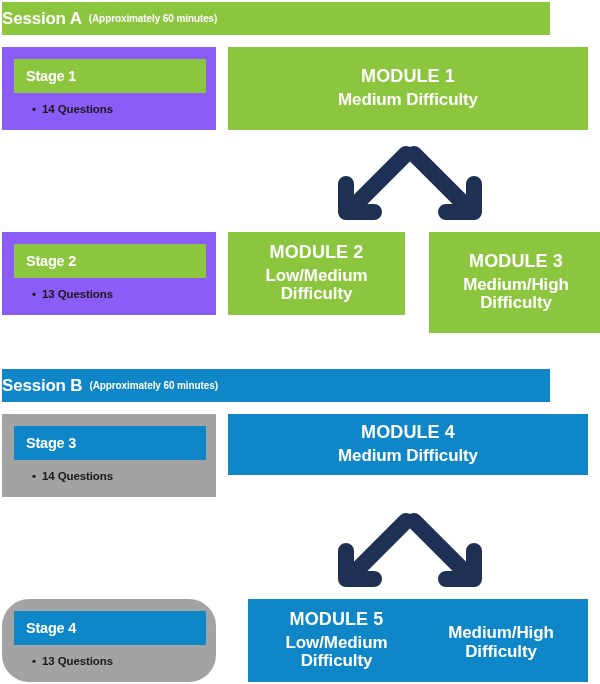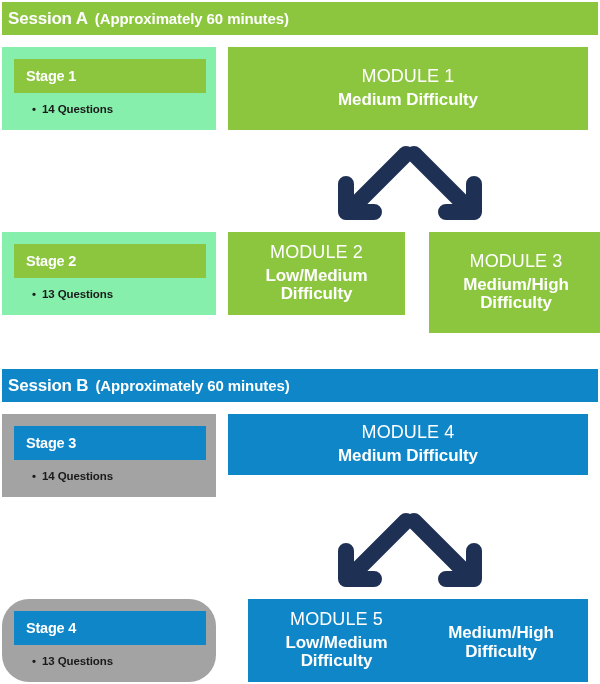--- a/index.html
+++ b/index.html
@@ -25,36 +25,36 @@
     width: 600px;
   }
   .session-a { top: 0px;   height: 330px; }
   .session-b { top: 367px; height: 317px; }
 
   
   .session-header {
     position: absolute;
     left: 2px;
     top: 2px;
-    width: 596px;
+    width: 548px;
     height: 33px;
     display: flex;
     align-items: center;
-    padding-left: 6px;
+    padding-left: 0;
     white-space: nowrap;
   }
   .session-header .session-title {
     color: #ffffff;
     font-size: 17px;
     font-weight: bold;
     letter-spacing: -0.2px;
   }
   .session-header .session-sub {
     color: #ffffff;
-    font-size: 15px;
+    font-size: 10px;
     font-weight: bold;
     margin-left: 7px;
     letter-spacing: -0.1px;
   }
 
   
   .stage-panel {
     position: absolute;
     left: 2px;
     width: 214px;
@@ -95,21 +95,21 @@
     position: absolute;
     display: flex;
     flex-direction: column;
     align-items: center;
     justify-content: center;
     text-align: center;
   }
   .module .module-title {
     color: #ffffff;
     font-size: 18px;
-    font-weight: normal;
+    font-weight: bold;
     letter-spacing: 0.1px;
     line-height: 1.1;
     text-align: center;
   }
   .module .module-sub {
     color: #ffffff;
     font-size: 17px;
     font-weight: bold;
     margin-top: 4px;
     letter-spacing: -0.1px;
@@ -121,21 +121,21 @@
     position: absolute;
     width: 180px;
     height: 88px;
   }
   .arrows svg { display: block; width: 180px; height: 88px; }
 
   
   .theme-green .session-header,
   .theme-green .stage-bar,
   .theme-green .module { background: #8CC63E; }
-  .theme-green .stage-panel { background: #86efac; }
+  .theme-green .stage-panel { background: #8b5cf6; }
 
   .theme-blue .session-header,
   .theme-blue .stage-bar,
   .theme-blue .module { background: #0F86C8; }
   .theme-blue .stage-panel { background: #a3a3a3; }
 </style>
 </head>
 <body>
 
 <div class="diagram">

